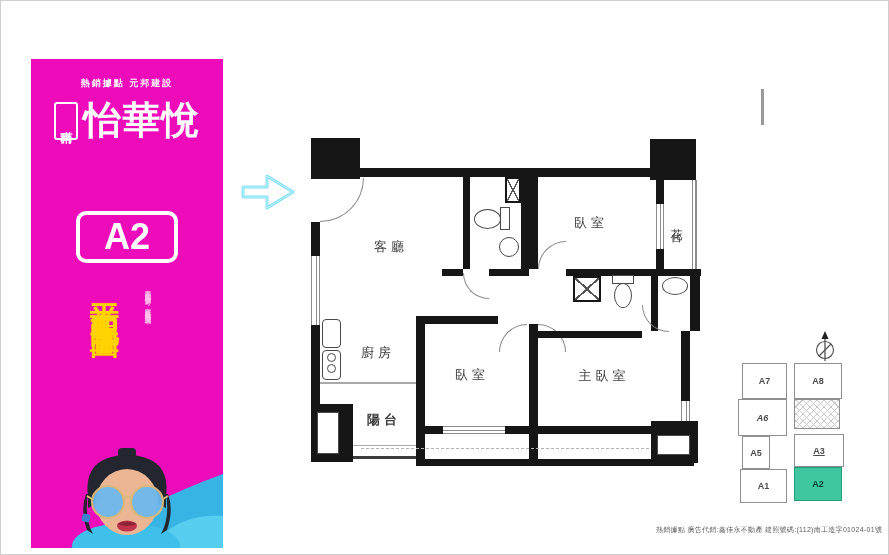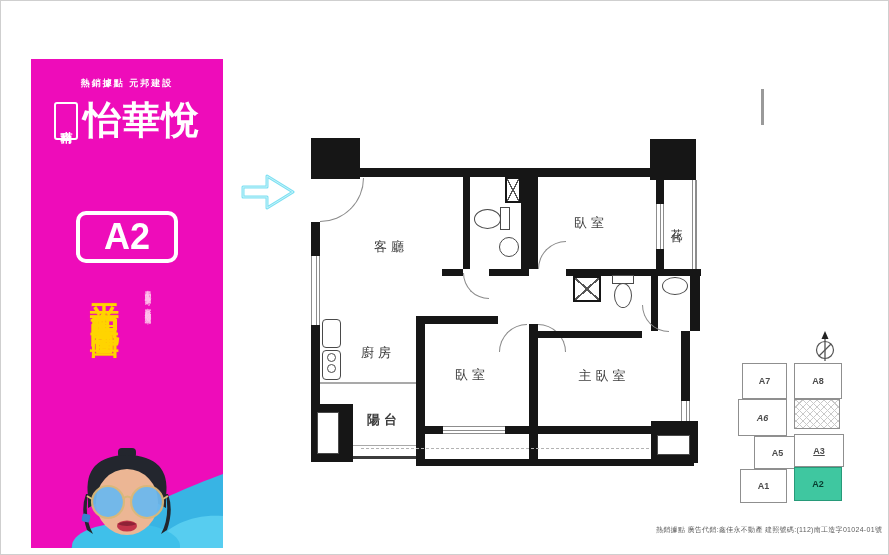--- a/index.html
+++ b/index.html
@@ -201,21 +201,21 @@
     <svg class="compass" viewBox="0 0 34 32">
       <line x1="17" y1="30" x2="17" y2="6" stroke="#444" stroke-width="1.2"></line>
       <polygon points="17,0 13.5,8 20.5,8" fill="#222"></polygon>
       <circle cx="17" cy="19" r="8.5" fill="none" stroke="#555" stroke-width="1.2"></circle>
       <line x1="11" y1="25" x2="23" y2="13" stroke="#555" stroke-width="1.2"></line>
     </svg>
     <div class="ku" style="left:8px;top:30px;width:45px;height:36px;">A7</div>
     <div class="ku" style="left:60px;top:30px;width:48px;height:36px;">A8</div>
     <div class="ku" style="left:4px;top:66px;width:49px;height:37px;font-style:italic;">A6</div>
     <div class="kcore" style="left:60px;top:66px;width:46px;height:30px;"></div>
-    <div class="ku" style="left:20px;top:103px;width:47px;height:33px;">A5</div>
+    <div class="ku" style="left:8px;top:103px;width:28px;height:33px;">A5</div>
     <div class="ku" style="left:60px;top:101px;width:50px;height:33px;text-decoration:underline;">A3</div>
     <div class="ku" style="left:6px;top:136px;width:47px;height:34px;">A1</div>
     <div class="ku hl" style="left:60px;top:134px;width:48px;height:34px;">A2</div>
   </div>
 
   <div class="footer-note">熱銷據點 廣告代銷:鑫佳永不動產 建照號碼:(112)南工造字01024-01號</div>
 
 </div>
 
 </body></html>

